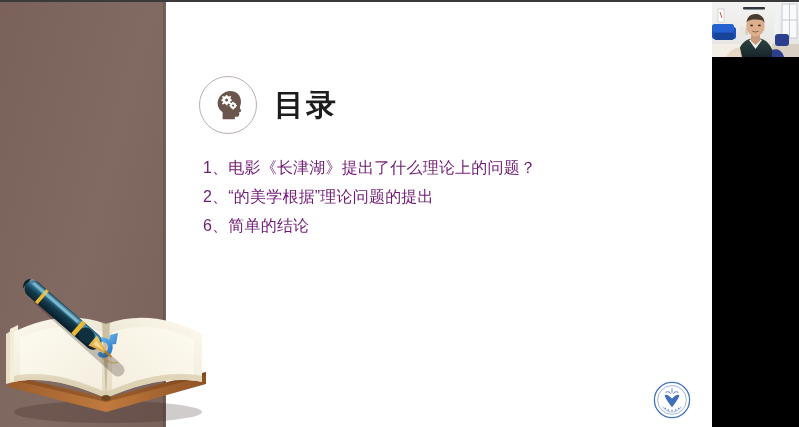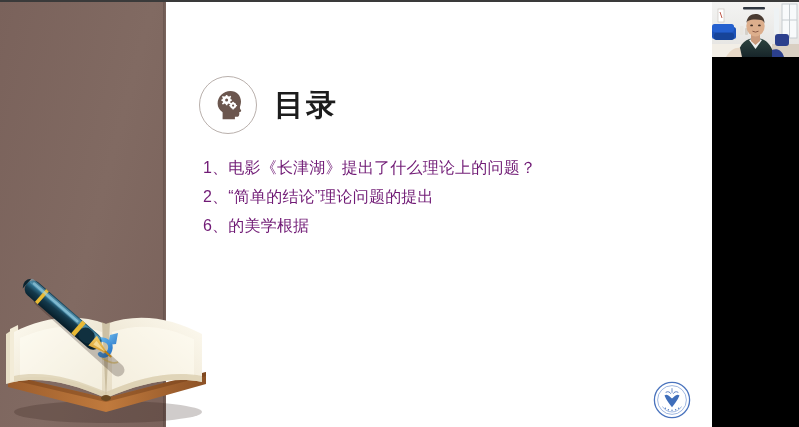--- a/index.html
+++ b/index.html
@@ -252,22 +252,22 @@
             <rect x="18.2" y="16.9" width="2" height="1.4" rx="0.5"></rect>
             <rect x="24.1" y="16.9" width="2" height="1.4" rx="0.5"></rect>
           </g>
         </svg>
       </div>
       <div class="page-title">目录</div>
     </div>
 
     <div class="agenda-list">
       <div class="agenda-item"><span>1、</span><span>电影《长津湖》提出了什么理论上的问题？</span></div>
-      <div class="agenda-item"><span>2、</span><span>“简单的结论”理论问题的提出</span></div>
-      <div class="agenda-item"><span>6、</span><span>的美学根据</span></div>
+      <div class="agenda-item"><span>2、</span><span>“的美学根据”理论问题的提出</span></div>
+      <div class="agenda-item"><span>6、</span><span>简单的结论</span></div>
     </div>
 
     <div class="seal">
       <svg width="38" height="38" viewBox="0 0 38 38" xmlns="http://www.w3.org/2000/svg">
         <circle cx="19" cy="19" r="17.6" fill="none" stroke="#3b68b8" stroke-width="1.3"></circle>
         <circle cx="19" cy="19" r="14.4" fill="none" stroke="#6a8fd0" stroke-width="0.7"></circle>
         <path d="M11.5,14.5 C14.5,12.2 17,16 19,17.5 C21,16 23.5,12.2 26.5,14.5 C24.5,19.5 21.5,23 19,26.2 C16.5,23 13.5,19.5 11.5,14.5 Z" fill="#2f62b5"></path>
         <path d="M13,11.2 C15,10 17,11 17.6,12.4" fill="none" stroke="#3b68b8" stroke-width="0.9" stroke-linecap="round"></path>
         <path d="M25,11.2 C23,10 21,11 20.4,12.4" fill="none" stroke="#3b68b8" stroke-width="0.9" stroke-linecap="round"></path>
         <path d="M19,7.6 L19,11.4" stroke="#3b68b8" stroke-width="0.8" stroke-linecap="round"></path>

